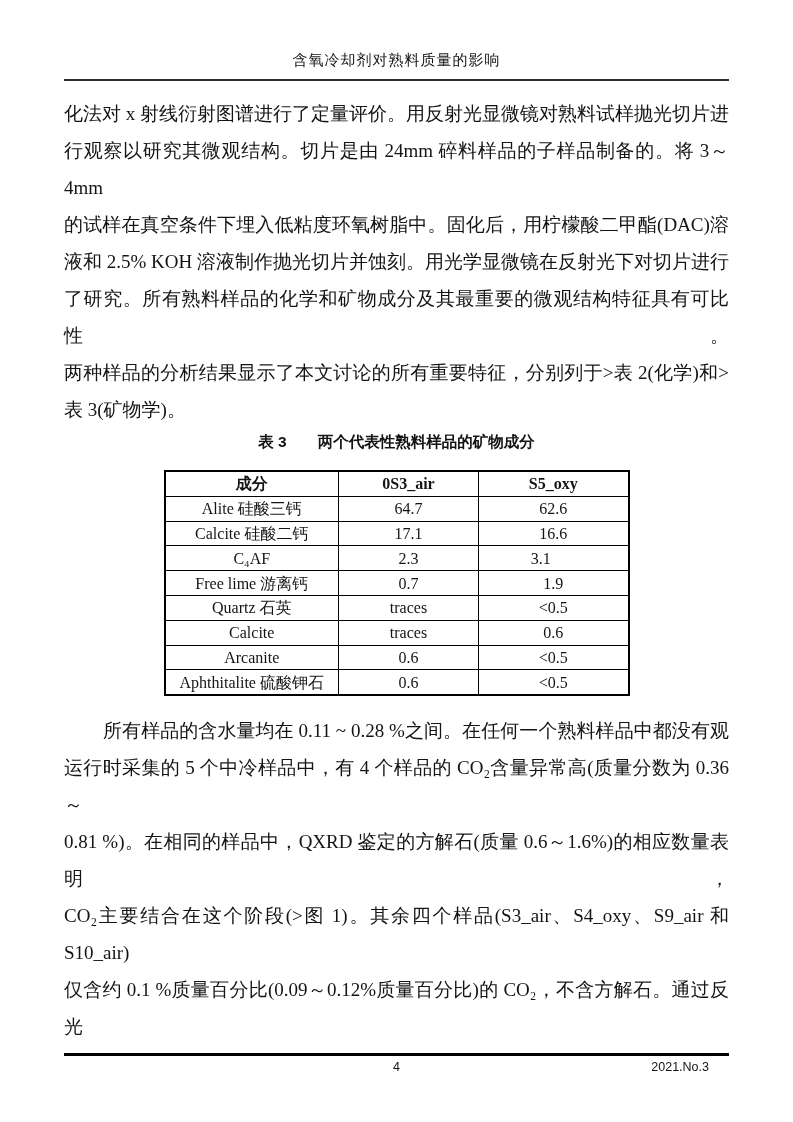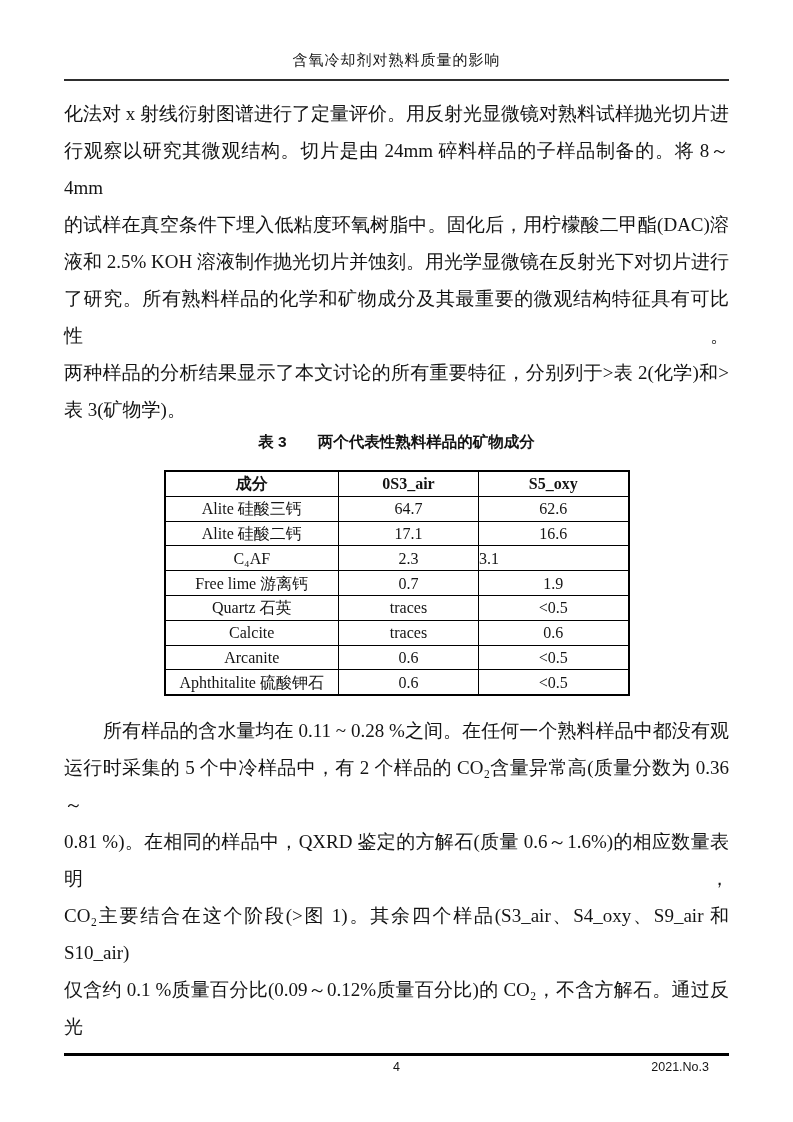--- a/index.html
+++ b/index.html
@@ -53,21 +53,21 @@
   .mtable th, .mtable td {
     border: 1px solid #000;
     height: 23.8px;
     padding: 0;
     text-align: center;
     font-size: 16px;
     line-height: 21px;
     font-family: "Liberation Serif", "DejaVu Serif", serif;
   }
   .mtable th { font-weight: bold; }
-  .mtable td.cell-right { text-align: left; padding-right: 25px; }
+  .mtable td.cell-right { text-align: center; padding-right: 25px; }
 
   .footer {
     position: absolute;
     left: 64px; right: 64px; top: 1053px;
   }
   .footer-line { border-top: 3px solid #000; height: 0; }
   .footer-row {
     position: relative;
     height: 24px;
     font-family: "Liberation Sans", "DejaVu Sans", sans-serif;
@@ -82,21 +82,21 @@
 <div class="page">
 
   <div class="header">
     <div class="header-title">含氧冷却剂对熟料质量的影响</div>
   </div>
 
   <div class="body">
 
     <div class="para" id="para1">
         <div class="line">化法对 x 射线衍射图谱进行了定量评价。用反射光显微镜对熟料试样抛光切片进</div>
-        <div class="line">行观察以研究其微观结构。切片是由 24mm 碎料样品的子样品制备的。将 8～4mm</div>
+        <div class="line">行观察以研究其微观结构。切片是由 24mm 碎料样品的子样品制备的。将 3～4mm</div>
         <div class="line">的试样在真空条件下埋入低粘度环氧树脂中。固化后，用柠檬酸二甲酯(DAC)溶</div>
         <div class="line">液和 2.5% KOH 溶液制作抛光切片并蚀刻。用光学显微镜在反射光下对切片进行</div>
         <div class="line">了研究。所有熟料样品的化学和矿物成分及其最重要的微观结构特征具有可比性。</div>
         <div class="line">两种样品的分析结果显示了本文讨论的所有重要特征，分别列于&gt;表 2(化学)和&gt;</div>
         <div class="line short">表 3(矿物学)。</div>
       </div>
 
     <div class="caption">表 3　　两个代表性熟料样品的矿物成分</div>
 
     <table class="mtable">
@@ -112,21 +112,21 @@
             <th>S5_oxy</th>
           </tr>
       </thead>
       <tbody id="tbody">
           <tr>
             <td>Alite 硅酸三钙</td>
             <td>64.7</td>
             <td>62.6</td>
           </tr>
           <tr>
-            <td>Alite 硅酸二钙</td>
+            <td>Calcite 硅酸二钙</td>
             <td>17.1</td>
             <td>16.6</td>
           </tr>
           <tr>
             <td>C₄AF</td>
             <td>2.3</td>
             <td class="cell-right">3.1</td>
           </tr>
           <tr>
             <td>Free lime 游离钙</td>
@@ -151,21 +151,21 @@
           <tr>
             <td>Aphthitalite 硫酸钾石</td>
             <td>0.6</td>
             <td>&lt;0.5</td>
           </tr>
         </tbody>
     </table>
 
     <div class="para" id="para2">
         <div class="line indent">所有样品的含水量均在 0.11 ~ 0.28 %之间。在任何一个熟料样品中都没有观</div>
-        <div class="line">运行时采集的 5 个中冷样品中，有 2 个样品的 CO₂含量异常高(质量分数为 0.36～</div>
+        <div class="line">运行时采集的 5 个中冷样品中，有 4 个样品的 CO₂含量异常高(质量分数为 0.36～</div>
         <div class="line">0.81 %)。在相同的样品中，QXRD 鉴定的方解石(质量 0.6～1.6%)的相应数量表明，</div>
         <div class="line">CO₂主要结合在这个阶段(&gt;图 1)。其余四个样品(S3_air、S4_oxy、S9_air 和 S10_air)</div>
         <div class="line">仅含约 0.1 %质量百分比(0.09～0.12%质量百分比)的 CO₂，不含方解石。通过反光</div>
       </div>
 
   </div>
 
   <div class="footer">
     <div class="footer-line"></div>
     <div class="footer-row">

